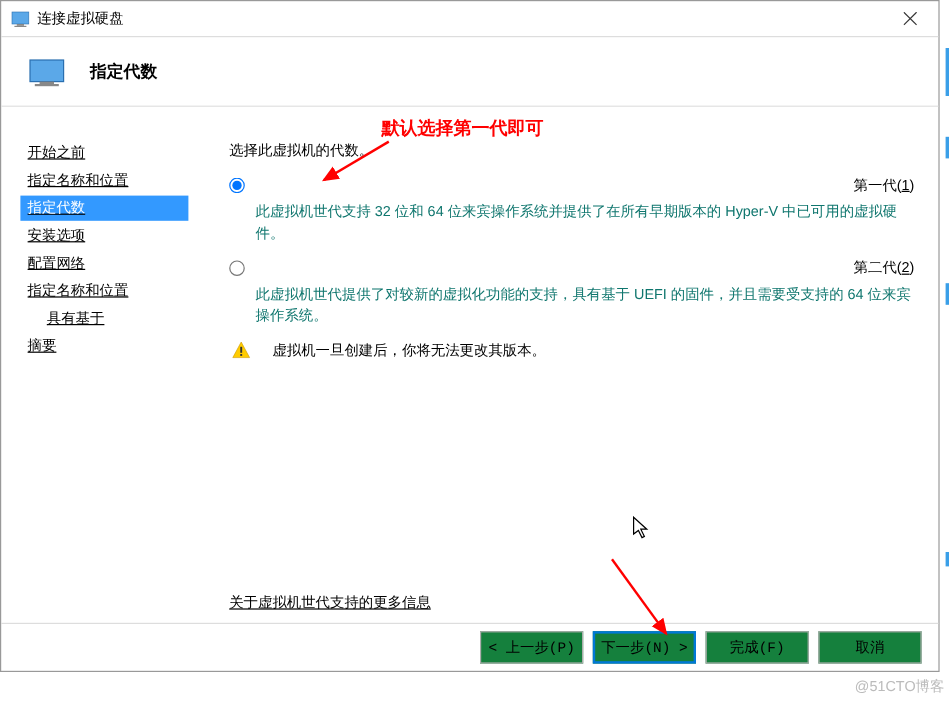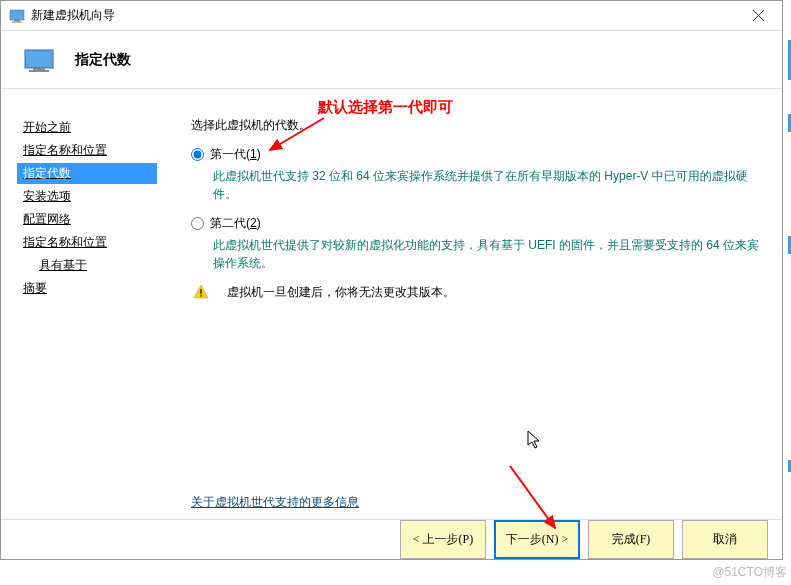--- a/index.html
+++ b/index.html
@@ -79,21 +79,21 @@
       max-width: 140px;
     }
     .sidebar-sub { padding-left: 22px; }
     
     .content {
       flex: 1;
       padding: 28px 20px 0 18px;
       position: relative;
     }
     .instruction { font-size: 12px; margin-bottom: 12px; }
-    .radio-row { display: flex; align-items: center; margin-bottom: 4px; }
+    .radio-row { display: flex; align-items: center; margin-bottom: 4px; justify-content: space-between; }
     .radio-row input { margin-right: 6px; }
     .radio-label { font-size: 12px; }
     .radio-label u { text-decoration: underline; }
     .radio-desc {
       margin-left: 22px;
       font-size: 12px;
       color: #0f766e;
       margin-bottom: 12px;
       line-height: 1.5;
     }
@@ -103,43 +103,43 @@
       margin-top: 6px;
       margin-left: 2px;
     }
     .warning-icon { width: 16px; height: 16px; margin-right: 6px; flex-shrink: 0; }
     .warning-text { font-size: 12px; margin-left: 12px; }
     
     .info-link {
       position: absolute;
       bottom: 8px;
       left: 18px;
-      color: #0c4a6e;
+      color: #000000;
       text-decoration: underline;
       font-size: 12px;
       cursor: pointer;
     }
     
     .footer {
       height: 40px;
       border-top: 1px solid #ddd;
       display: flex;
       align-items: center;
       justify-content: flex-end;
       padding-right: 14px;
       gap: 8px;
     }
     .btn {
       min-width: 86px;
-      height: 39px;
-      font-size: 12px;
-      background: #fef9c3;
+      height: 27px;
+      font-size: 12px;
+      background: #15803d;
       border: 1px solid #adadad;
       cursor: pointer;
-      font-family: Liberation Serif, serif;
+      font-family: Liberation Mono, monospace;
     }
     .btn.primary { border: 2px solid #0078d7; }
     
     
     .annotation-text {
       position: absolute;
       color: #ff0000;
       font-size: 15px;
       font-weight: bold;
       pointer-events: none;
@@ -160,21 +160,21 @@
 </head>
 <body>
 
 <div class="window">
   <div class="titlebar">
     <svg class="title-icon" viewBox="0 0 16 16">
       <rect x="1" y="2" width="14" height="10" fill="#5ba8e8" stroke="#2a6fb0" stroke-width="0.5"></rect>
       <rect x="5" y="12" width="6" height="1.5" fill="#888"></rect>
       <rect x="3" y="13.5" width="10" height="1" fill="#888"></rect>
     </svg>
-    <span class="title-text">新建虚拟机向导</span>
+    <span class="title-text">连接虚拟硬盘</span>
     <div class="close-btn">
       <svg width="11" height="11" viewBox="0 0 11 11">
         <line x1="0" y1="0" x2="11" y2="11" stroke-width="1"></line>
         <line x1="11" y1="0" x2="0" y2="11" stroke-width="1"></line>
       </svg>
     </div>
   </div>
 
   <div class="header-section">
     <svg class="header-icon" viewBox="0 0 32 24">

